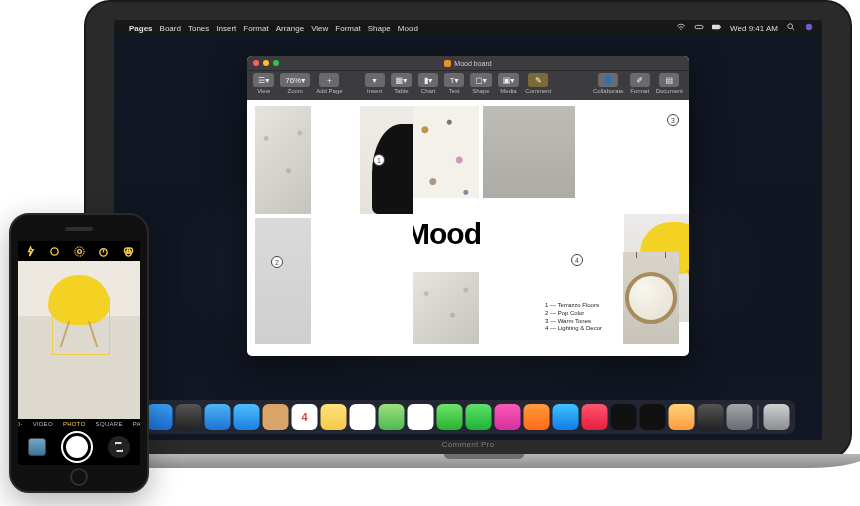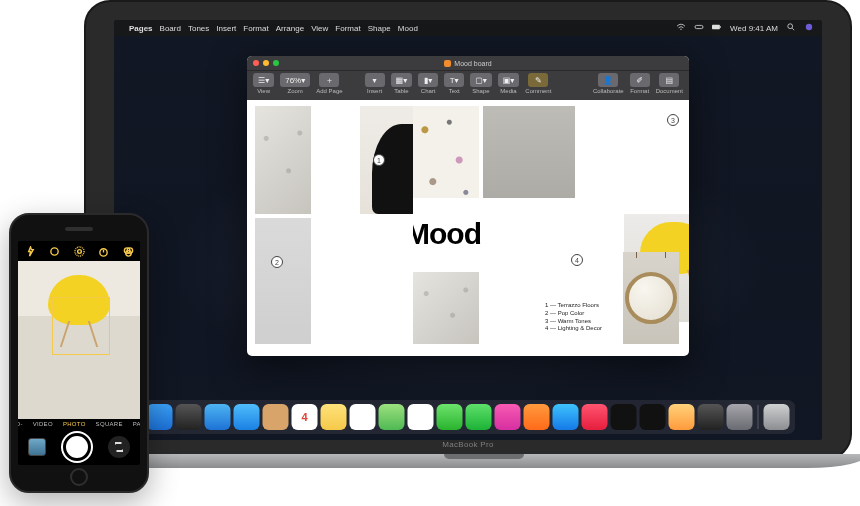--- a/index.html
+++ b/index.html
@@ -136,21 +136,21 @@
   .shutter{width:28px;height:28px;border-radius:50%;background:#fff;border:3px solid #000;box-shadow:0 0 0 2px #fff;}
   .flip{width:22px;height:22px;border-radius:50%;background:#222;display:flex;align-items:center;justify-content:center;}
   .flip svg{width:12px;height:12px;fill:#ddd;}
 
 </style>
 </head>
 <body>
 
 <div class="macbook">
   <div class="mb-bezel"></div>
-  <div class="mb-label">MacBook Pro</div>
+  <div class="mb-label">Comment Pro</div>
   <div class="mb-base"></div>
   <div class="mb-notch"></div>
 
   <div class="mb-screen">
     <div class="desktop">
 
       <div class="menubar">
         <div class="menu-left">
           <span class="apple-logo"></span>
           <span class="app">Pages</span>

